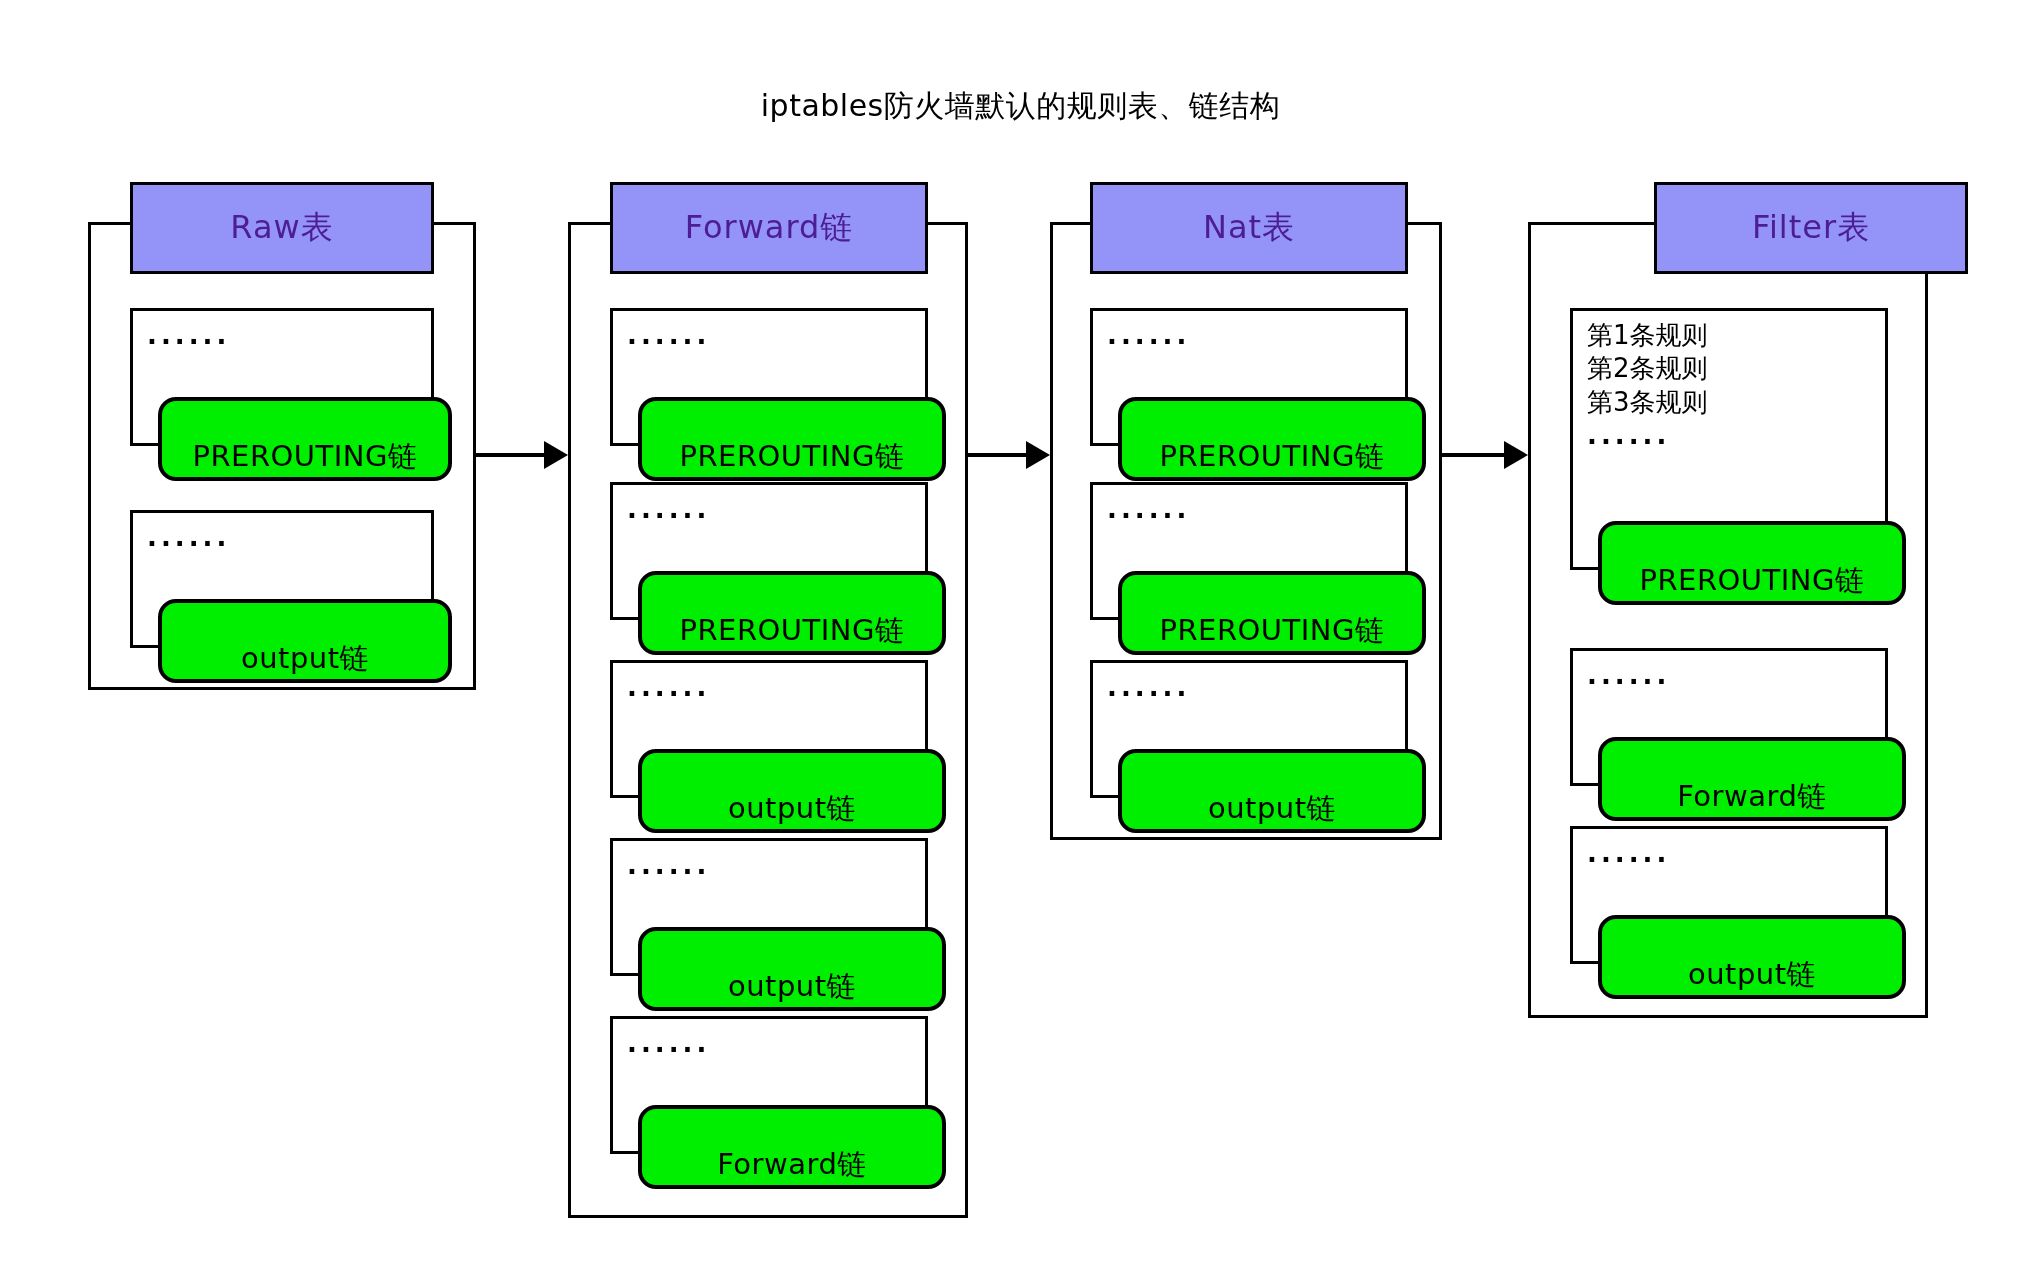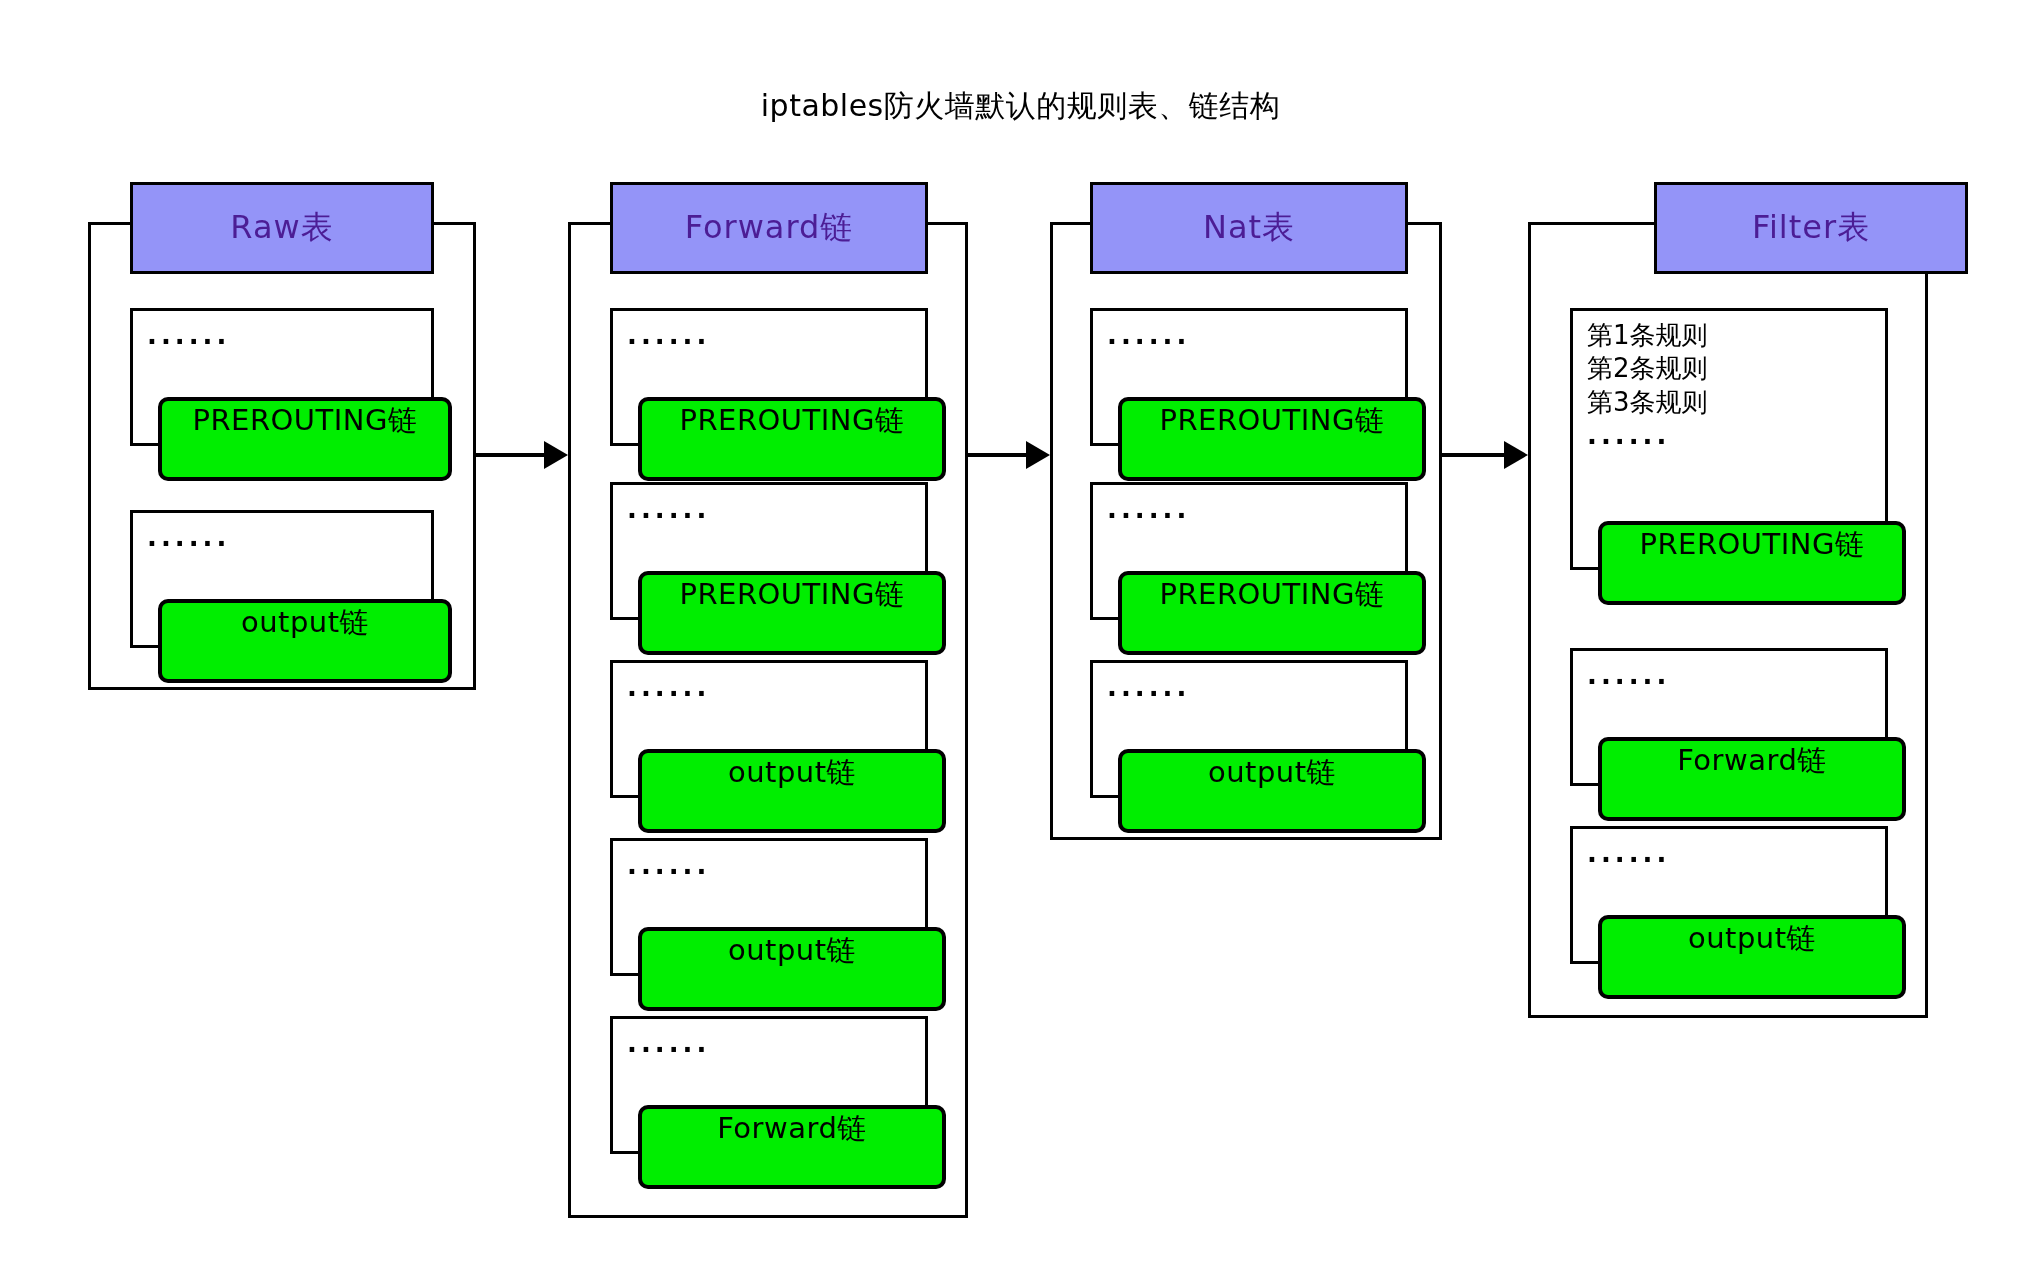--- a/index.html
+++ b/index.html
@@ -94,23 +94,23 @@
     letter-spacing: 4px;
     font-weight: 700;
   }
 
   
   .chain-pill {
     position: absolute;
     box-sizing: border-box;
     background: #00ee00;
     border: 4px solid #000000;
-    border-radius: 10px;
+    border-radius: 18px;
     display: flex;
-    align-items: flex-start;
+    align-items: flex-end;
     justify-content: center;
     z-index: 5;
   }
   .chain-label {
     font-size: 29px;
     color: #000000;
     white-space: nowrap;
     letter-spacing: 0.5px;
     font-family: "DejaVu Sans", "Liberation Sans", sans-serif;
   }

